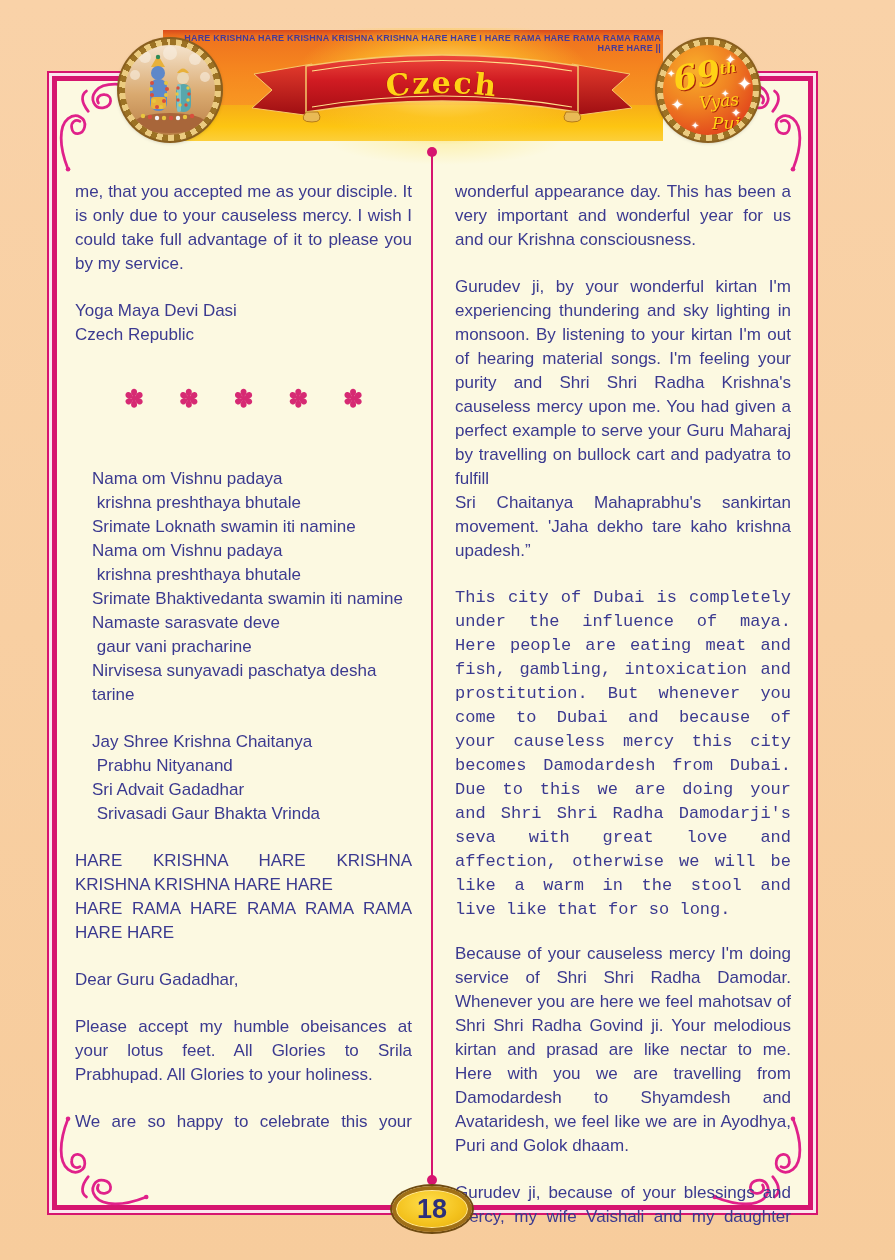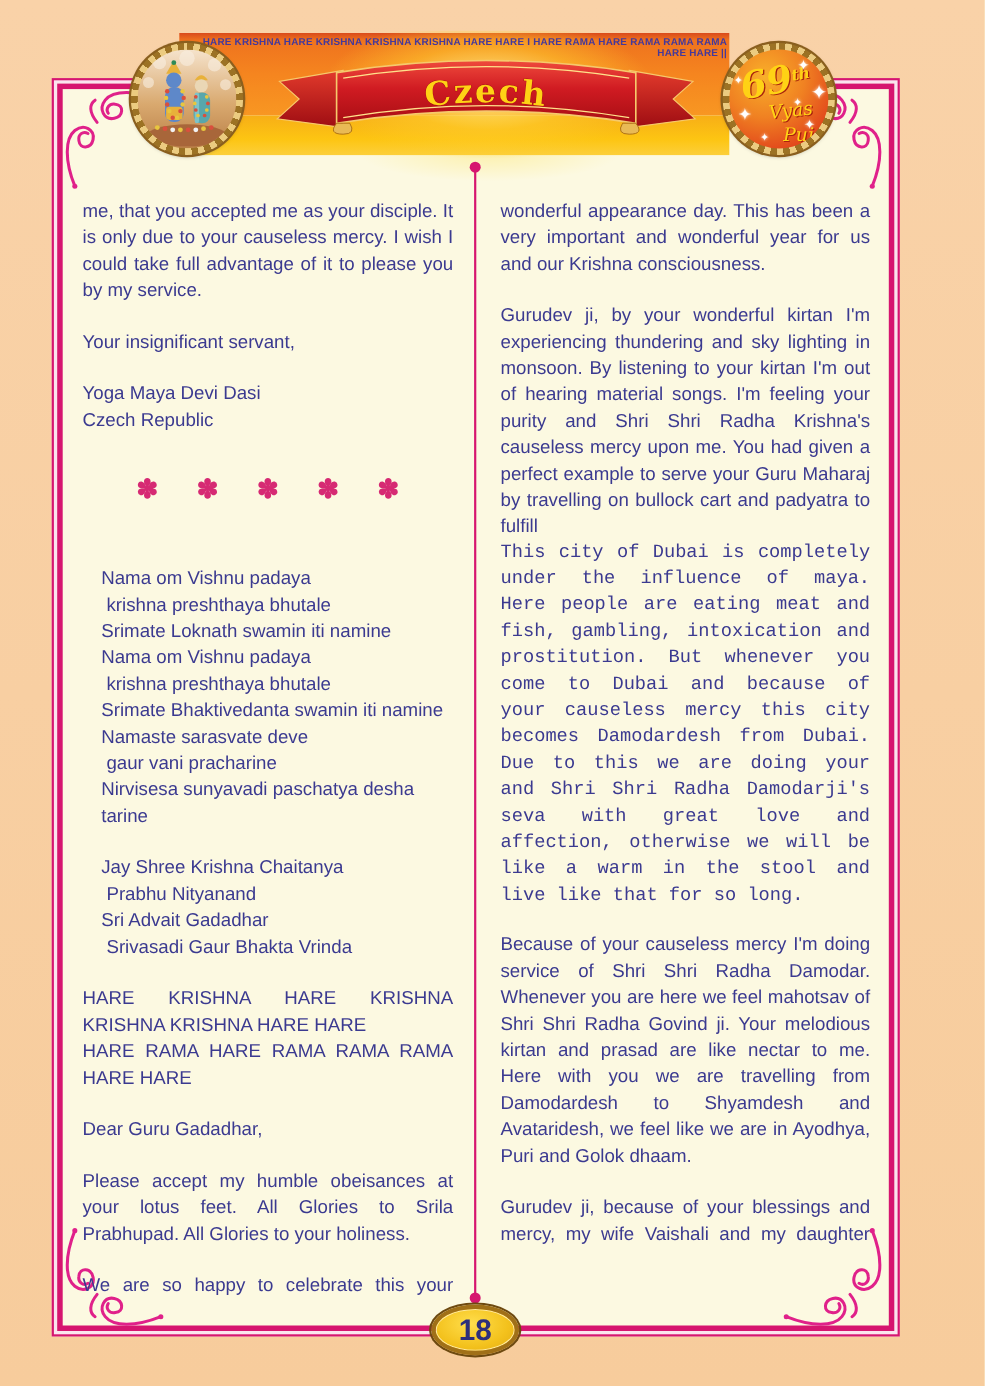--- a/index.html
+++ b/index.html
@@ -222,21 +222,20 @@
       <span class="sp" style="left:68px;top:62px;font-size:12px">✦</span>
       <span class="sp" style="left:28px;top:76px;font-size:10px">✦</span>
       <span class="sp" style="left:4px;top:24px;font-size:10px">✦</span>
     </span>
   </div>
 
   <div class="divider"></div>
 
   <div class="col col-left">
     <p class="just mb">me, that you accepted me as your disciple. It is only due to your causeless mercy. I wish I could take full advantage of it to please you by my service.</p>
-    <p class="mb">Your insignificant servant,</p>
     <div class="mb">
       <div>Yoga Maya Devi Dasi</div>
       <div>Czech Republic</div>
     </div>
     <div class="separator">✽ ✽ ✽ ✽ ✽</div>
     <div class="verse">
       <div>Nama om Vishnu padaya</div>
       <div> krishna preshthaya bhutale</div>
       <div>Srimate Loknath swamin iti namine</div>
       <div>Nama om Vishnu padaya</div>
@@ -257,20 +256,21 @@
       <p class="just">HARE RAMA HARE RAMA RAMA RAMA HARE HARE</p>
     </div>
     <p style="margin-top:23px">Dear Guru Gadadhar,</p>
     <p class="just" style="margin-top:23px">Please accept my humble obeisances at your lotus feet. All Glories to Srila Prabhupad. All Glories to your holiness.</p>
     <p class="just-all" style="margin-top:23px">We are so happy to celebrate this your</p>
   </div>
 
   <div class="col col-right">
     <p class="just mb">wonderful appearance day. This has been a very important and wonderful year for us and our Krishna consciousness.</p>
     <p class="just">Gurudev ji, by your wonderful kirtan I'm experiencing thundering and sky lighting in monsoon. By listening to your kirtan I'm out of hearing material songs. I'm feeling your purity and Shri Shri Radha Krishna's causeless mercy upon me. You had given a perfect example to serve your Guru Maharaj by travelling on bullock cart and padyatra to fulfill</p>
+    <p class="just mb">Sri Chaitanya Mahaprabhu's sankirtan movement.  'Jaha dekho tare kaho krishna upadesh.”</p>
     <p class="just mb-lg">This city of Dubai is completely under the influence of maya. Here people are eating meat and fish, gambling, intoxication and prostitution. But whenever you come to Dubai and because of your causeless mercy this city becomes Damodardesh from Dubai. Due to this we are doing your and Shri Shri Radha Damodarji's seva with great love and affection, otherwise we will be like a warm in the stool and live like that for so long.</p>
     <p class="just mb">Because of your causeless mercy I'm doing service of Shri Shri Radha Damodar. Whenever you are here we feel mahotsav of Shri Shri Radha Govind ji. Your melodious kirtan and prasad are like nectar to me. Here with you we are travelling from Damodardesh to Shyamdesh and Avataridesh, we feel like we are in Ayodhya, Puri and Golok dhaam.</p>
     <p class="just-all">Gurudev ji, because of your blessings and mercy, my wife Vaishali and my daughter</p>
   </div>
 
   <div class="page-oval">
     <span>18</span>
   </div>
 
 </div>

